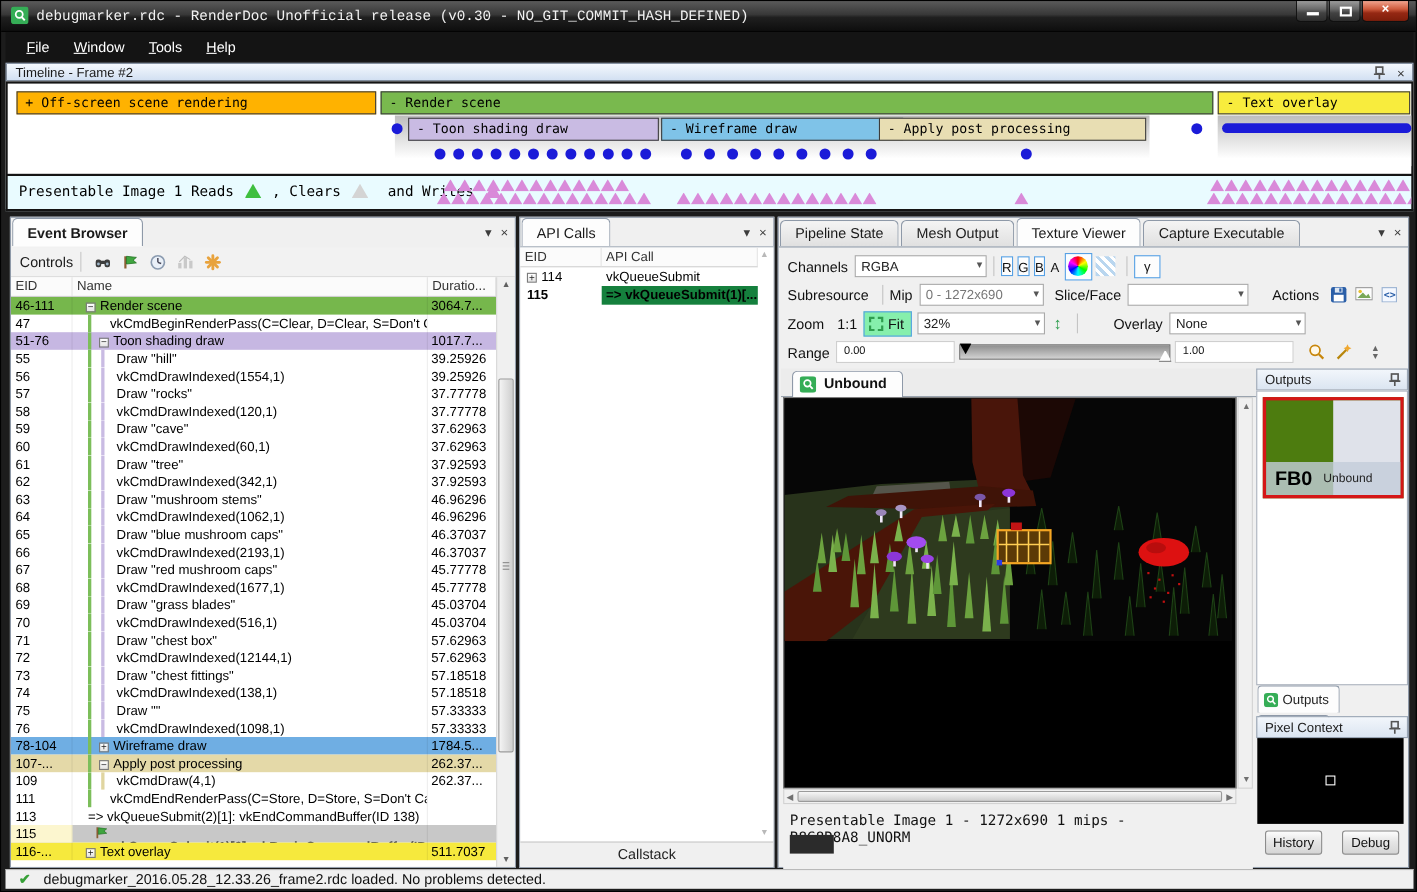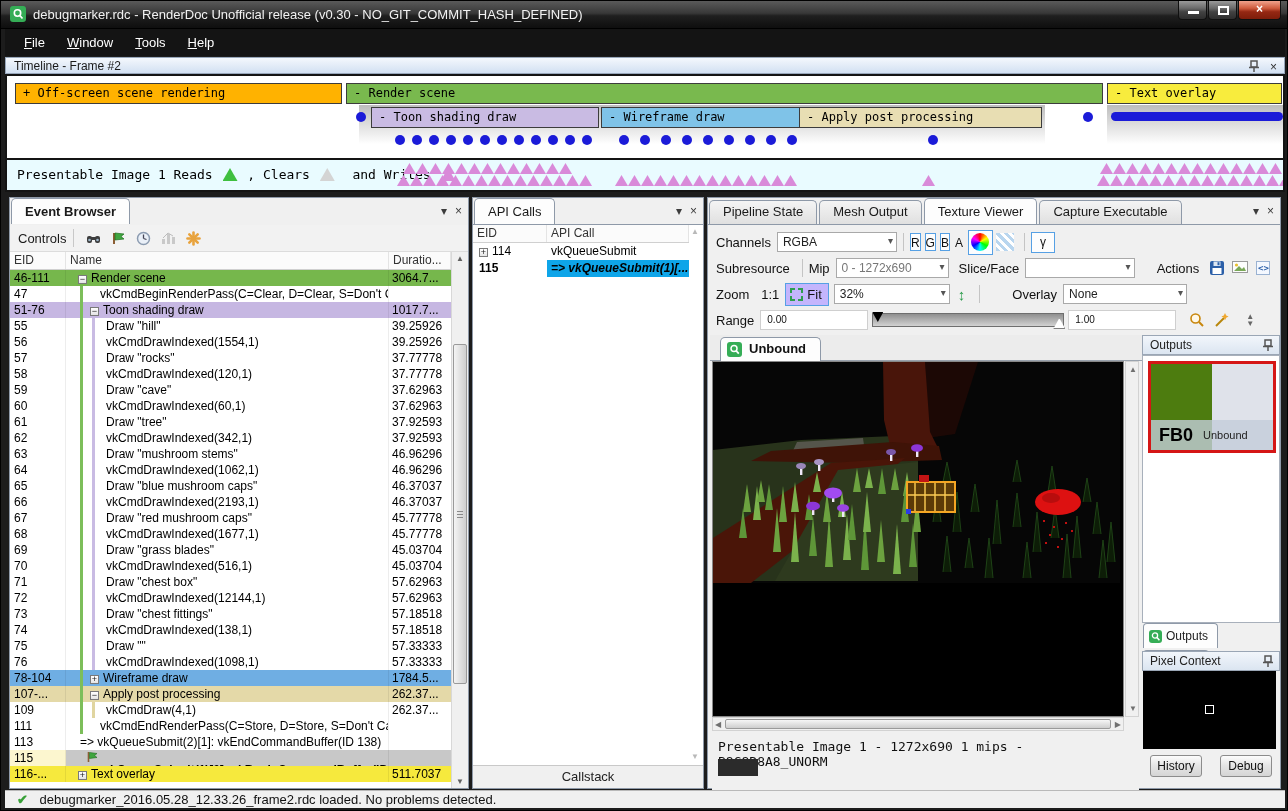--- a/index.html
+++ b/index.html
@@ -2,21 +2,21 @@
 <html><head>
 <meta charset="utf-8">
 <style>
   * { margin:0; padding:0; box-sizing:border-box; }
   html,body { background:#000; }
   body { font-family:"Liberation Sans", sans-serif; }
   #win { position:relative; width:1288px; height:811px; background:#1c1c1c; overflow:hidden; border:1px solid #000; }
 
   
   .titlebar { position:absolute; left:0; top:0; width:1288px; height:28px;
-    background:linear-gradient(#5a5a5a,#383838 45%,#1f1f1f 55%,#0e0e0e); border-bottom:1px solid #000; }
+    background:linear-gradient(#5a5a5a,#383838 45%,#1f1f1f 55%,#0e0e0e); border-bottom:1px solid #000;font-family:Liberation Mono, monospace; }
   .titlebar .app-ico { position:absolute; left:9px; top:5px; }
   .titlebar .ttl { position:absolute; left:32px; top:0; line-height:28px; font-size:13px; color:#f2f2f2; }
   .winbtns { position:absolute; right:8px; top:0; display:flex; }
   .winbtn { width:29px; height:19px; border:1px solid #101010; border-top:none; border-radius:0 0 4px 4px;
     background:linear-gradient(#9a9a9a,#6a6a6a 40%,#424242 60%,#2e2e2e); margin-left:1px; position:relative; }
   .winbtn.close { width:43px; background:linear-gradient(#f0a28c,#cf5c3e 40%,#952813 60%,#7e1d0a); }
   .winbtn span { position:absolute; left:0; right:0; top:1px; text-align:center; color:#fff; font-size:12px; font-weight:bold; }
   .winbtn .ming { position:absolute; left:9px; top:10px; width:11px; height:3px; background:#fff; }
   .winbtn .maxg { position:absolute; left:9px; top:5px; width:11px; height:9px; border:2px solid #fff; background:transparent; }
 
@@ -92,21 +92,21 @@
   .combo { height:20px; background:#fff; border:1px solid #a9a9a9; font-size:12px; color:#222; padding:2px 16px 0 5px; position:relative; white-space:nowrap; overflow:hidden; }
   .combo:after { content:"▾"; position:absolute; right:3px; top:2px; color:#555; font-size:10px; }
   .chanbtn { width:21px; height:21px; border:1px solid #56a0e4; background:#fdfdfd; font-size:12px; text-align:center; padding-top:2px; margin-right:4px; color:#111; }
   .chanbtn.off { border-color:transparent; background:transparent; }
   .toolsep { width:1px; height:18px; background:#c4c4c4; margin:0 6px; }
   .wheel { width:18px; height:18px; border-radius:50%; background:conic-gradient(#f00,#ff0,#0f0,#0ff,#00f,#f0f,#f00); }
   .iconbtn { width:25px; height:25px; display:flex; align-items:center; justify-content:center; border:1px solid transparent; }
   .iconbtn.on { border-color:#56a0e4; background:#fbfdff; }
   .checker { width:18px; height:18px; background:repeating-linear-gradient(45deg,#b9d6ef 0 3px,#fff 3px 6px); }
   .flatbtn { padding:2px 6px; font-size:13px; color:#111; }
-  .fitbtn { display:flex; align-items:center; border:1px solid #56a0e4; background:#c4b5fd; padding:1px 6px 1px 3px; height:23px; font-size:13px; }
+  .fitbtn { display:flex; align-items:center; border:1px solid #56a0e4; background:#86efac; padding:1px 6px 1px 3px; height:23px; font-size:13px; }
   .range-field { height:20px; background:#fff; border:1px solid #cfcfcf; font-size:10px; padding:3px 6px 0 6px; }
   .slider { position:relative; height:14px; background:linear-gradient(#8f8f8f,#d2d2d2); border:1px solid #6e6e6e; }
   .slider .bh { position:absolute; left:-1px; top:-2px; width:11px; height:10px; background:#000; clip-path:polygon(0 0,100% 0,50% 100%); }
   .slider .wh { position:absolute; right:-2px; bottom:-3px; width:12px; height:11px; background:#fff; border:1px solid #7e7e7e; clip-path:polygon(50% 0,100% 100%,0 100%); }
 
   .textabbar { position:absolute; left:2px; right:2px; top:110px; height:26px; background:#ececec; border-bottom:1px solid #9aa3ae; }
   .textab { position:absolute; left:10px; top:2px; height:24px; background:#fdfdfd; border:1px solid #8e99a8; border-bottom:none; border-radius:5px 5px 0 0; font-size:13px; font-weight:bold; color:#111; padding:3px 14px 0 28px; }
   .textab .tico { position:absolute; left:6px; top:4px; }
   .texview { position:absolute; left:4px; top:136px; width:412px; height:356px; background:#000; border:1px solid #888; overflow:hidden; }
   .tex-vscroll { position:absolute; left:417px; top:136px; width:14px; height:356px; background:#f0f0f0; border:1px solid #d2d2d2; }
@@ -535,21 +535,21 @@
         <div style="width: 74px;">EID</div>
         <div style="width: auto; flex: 1 1 0%;">API Call</div>
       </div>
     <div id="api-rows">
         <div class="arow">
           <div class="a-eid"><span class="expander">+</span><span>114</span></div>
           <div class="a-call">vkQueueSubmit</div>
         </div>
         <div class="arow" style="font-weight: bold;">
           <div class="a-eid"><span>115</span></div>
-          <div class="a-call" style="background: #0ea5e9; font-style: italic;">=&gt; vkQueueSubmit(1)[...</div>
+          <div class="a-call" style="background: #15803d;">=&gt; vkQueueSubmit(1)[...</div>
         </div>
       </div>
     <div class="api-gutter">
       <span class="arr" style="top:2px">▲</span>
       <span class="arr" style="bottom:4px">▼</span>
     </div>
     <div class="callstack-strip">Callstack</div>
   </div>
 
   <div class="panel" id="tv">

